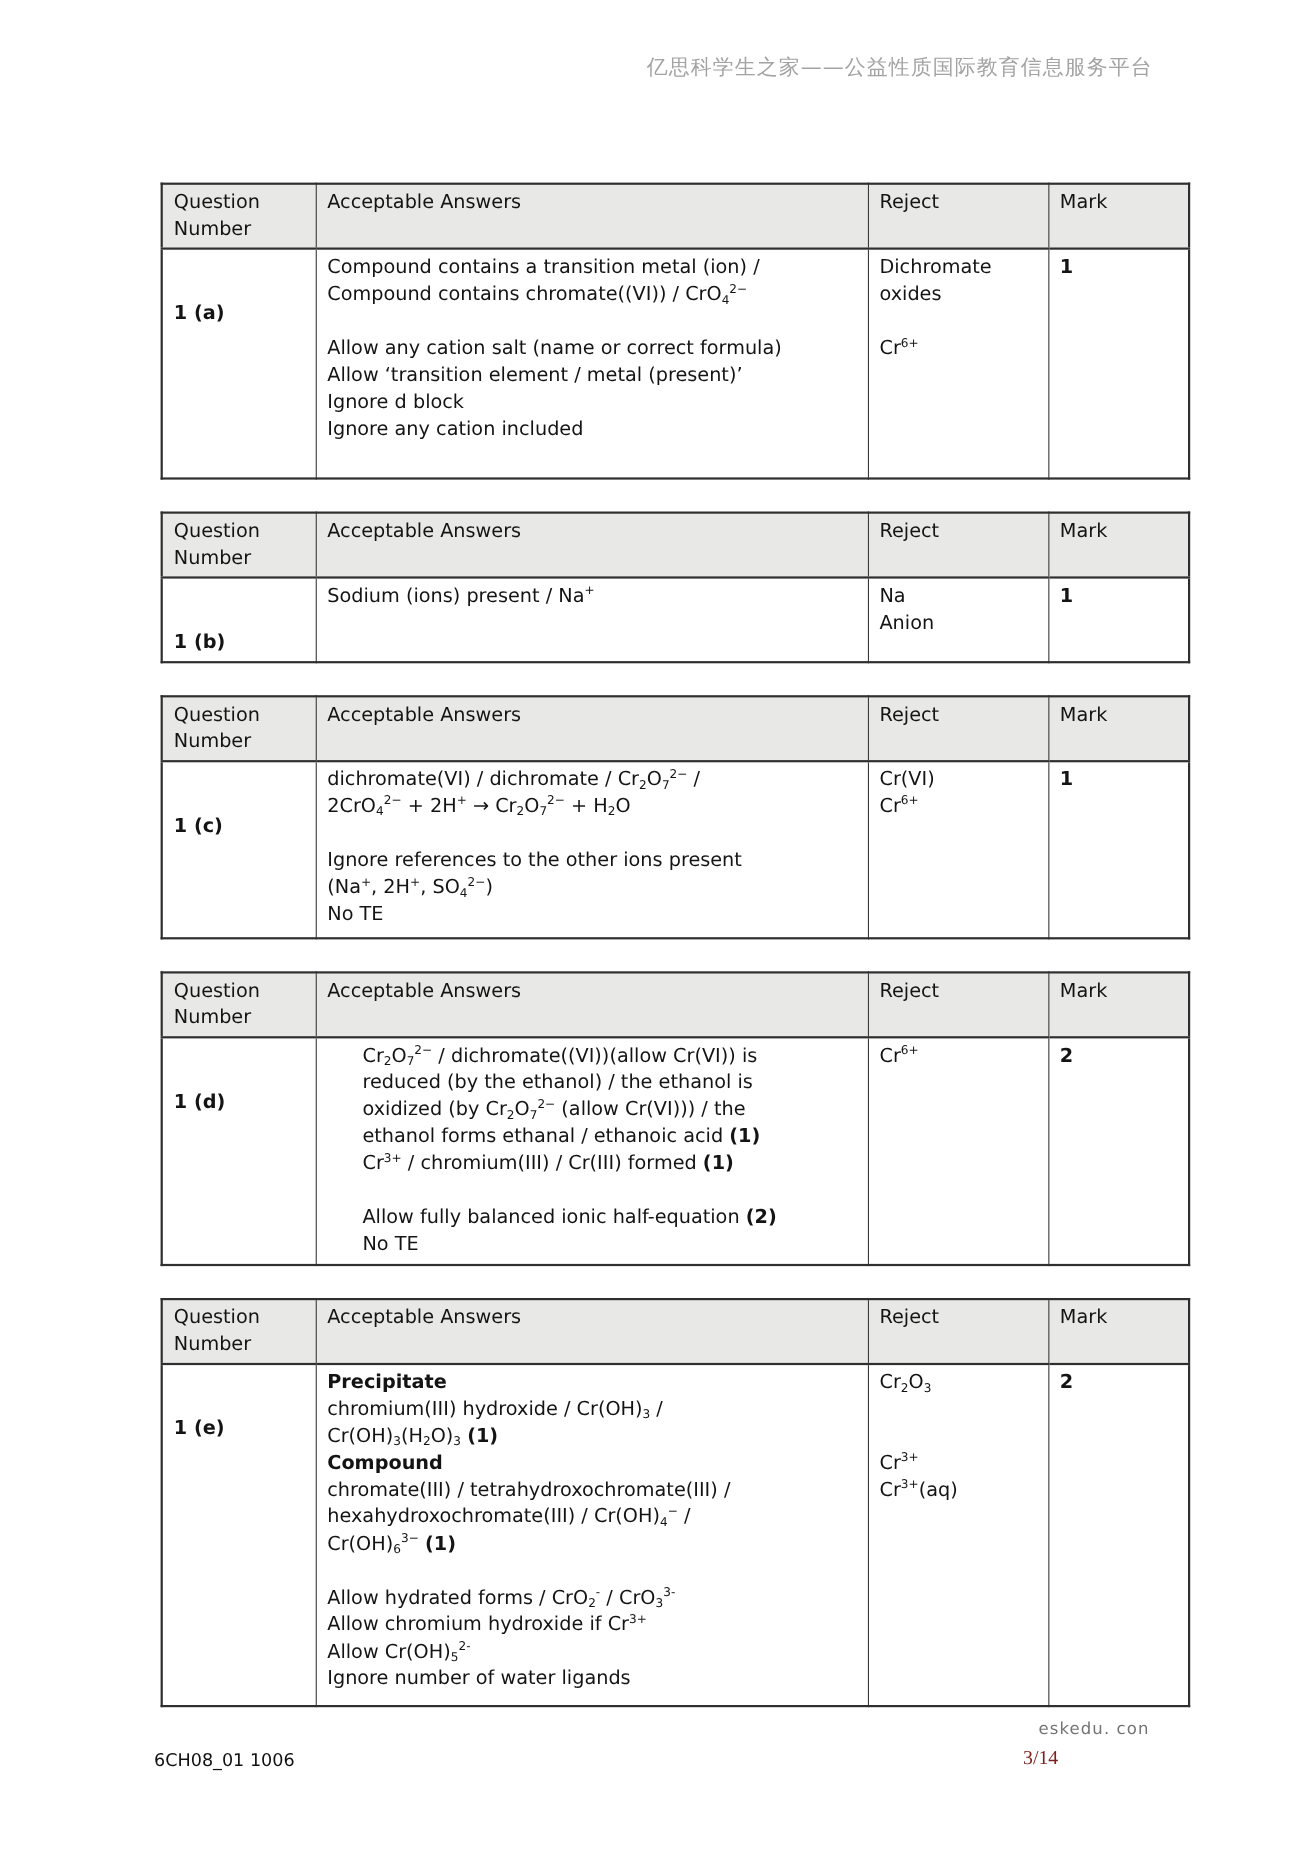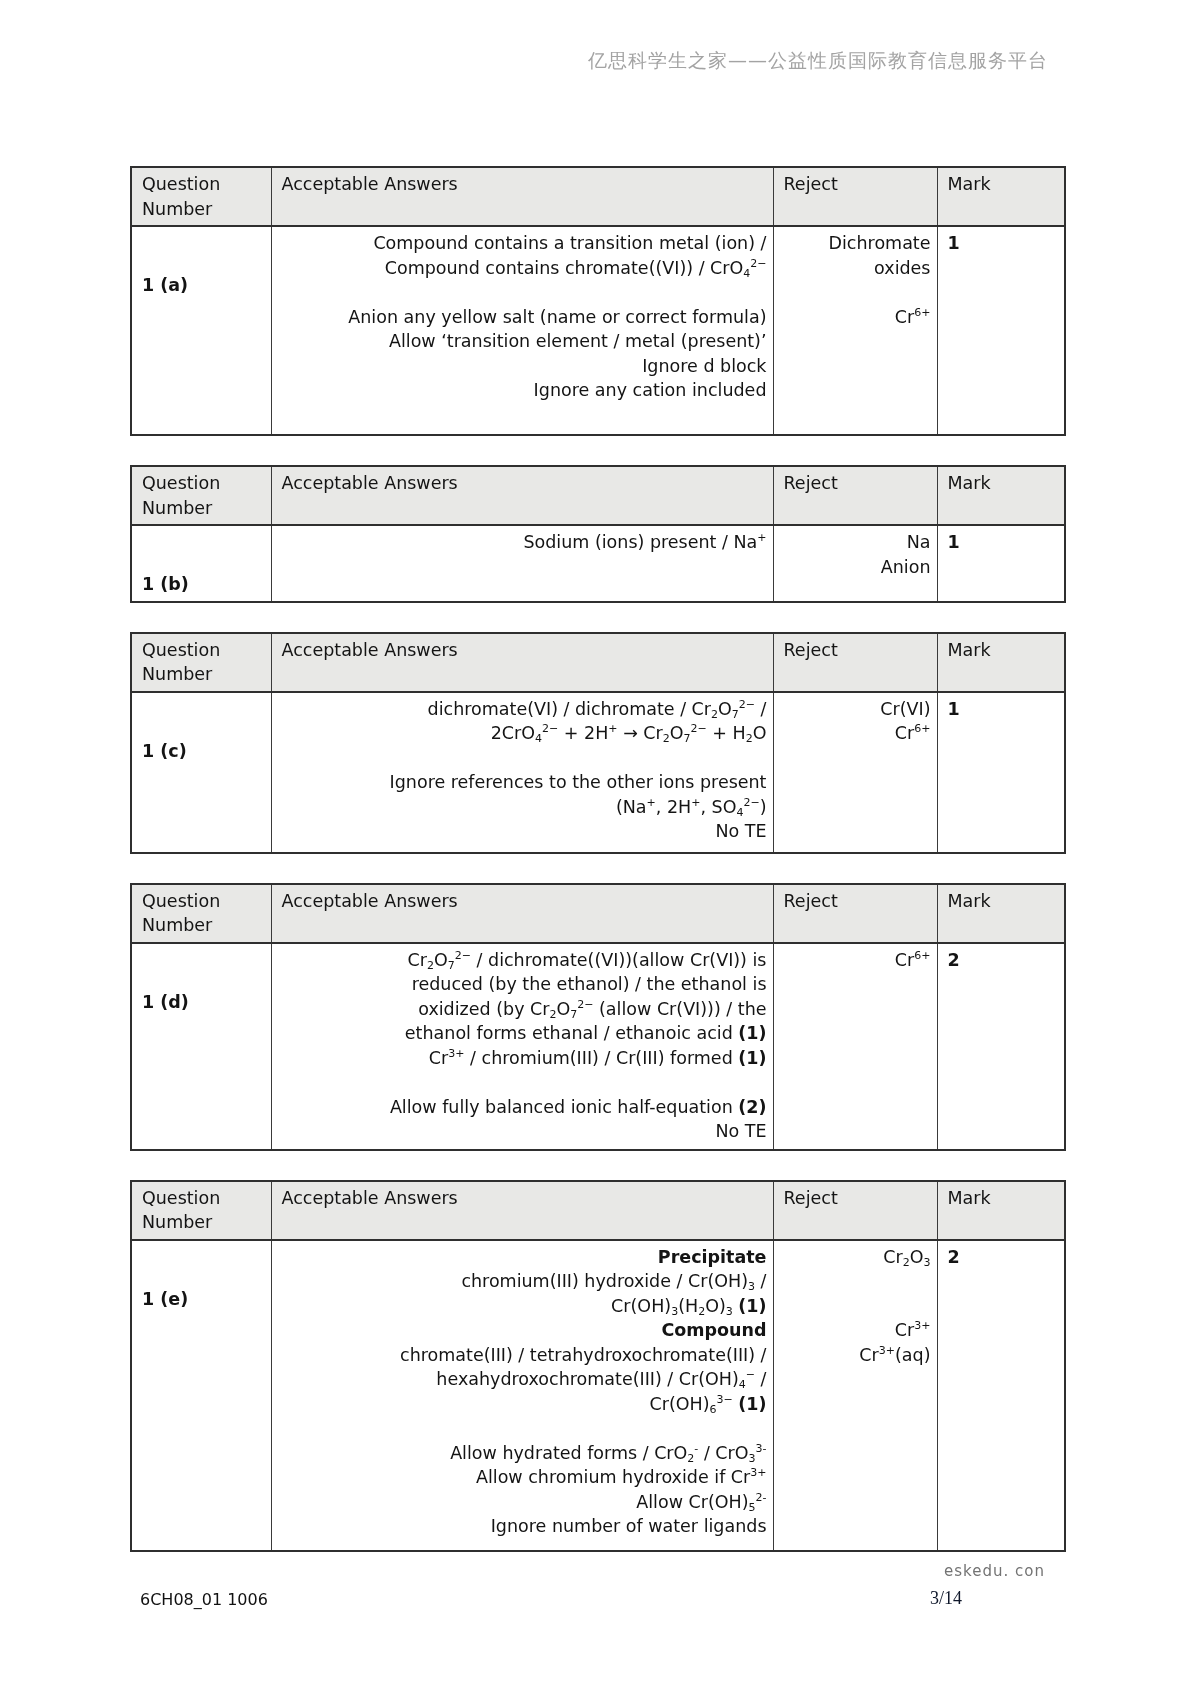--- a/index.html
+++ b/index.html
@@ -5,57 +5,57 @@
   html,body{margin:0;padding:0;}
   body{
     width:1190px;height:1684px;position:relative;background:#ffffff;
     font-family:"DejaVu Sans","Liberation Sans",sans-serif;color:#141414;
     overflow:hidden;
   }
   .watermark{
     position:absolute;top:48px;right:142px;
     font-size:19px;color:#a3a3a3;letter-spacing:1px;
   }
-  .tables-wrap{position:absolute;left:130px;top:166px;width:934px;}
+  .tables-wrap{position:absolute;left:146px;top:166px;width:934px;}
   table.ms-table{
     border-collapse:collapse;table-layout:fixed;width:934px;
     margin:0 0 29px 0;border:2px solid #2f2f2f;
   }
   .ms-table col.c-q{width:140px;}
   .ms-table col.c-a{width:502px;}
   .ms-table col.c-r{width:164px;}
   .ms-table col.c-m{width:128px;}
   .ms-table th,.ms-table td{
     border:1px solid #3a3a3a;vertical-align:top;text-align:left;
     padding:4px 6px 4px 10px;font-size:17.5px;line-height:24.5px;
   }
   .ms-table thead th{
     background:#e8e8e6;font-weight:normal;height:50px;
     border-bottom:2px solid #2f2f2f;box-sizing:border-box;
   }
   td .q{font-weight:bold;margin-top:42px;}
   td .mark{font-weight:bold;}
-  .line{white-space:normal;text-align:right;}
+  .line{white-space:normal;}
   sub{font-size:11px;line-height:0;vertical-align:-3px;}
   sup{font-size:11px;line-height:0;vertical-align:7px;}
   
   .ms-table[data-idx="0"] .cell-answers{min-height:199px;}
   .ms-table[data-idx="1"] .cell-answers{min-height:47px;}
   .ms-table[data-idx="2"] .cell-answers{min-height:151px;}
   .ms-table[data-idx="3"] .cell-answers{min-height:197px;margin-left:32px;}
   .ms-table[data-idx="4"] .cell-answers{min-height:301px;}
   .footer-site{
     position:absolute;top:1562px;right:145px;
     font-size:15px;color:#737373;letter-spacing:1px;
   }
   .footer-code{
     position:absolute;left:140px;top:1590px;font-size:16px;color:#111111;
   }
   .footer-page{
-    position:absolute;left:930px;top:1588px;font-size:18px;color:#0f172a;
+    position:absolute;left:930px;top:1588px;font-size:18px;color:#7f1d1d;
     font-family:"Liberation Serif","DejaVu Serif",serif;
   }
 </style>
 </head>
 <body>
 
 <div class="watermark">亿思科学生之家——公益性质国际教育信息服务平台</div>
 
 <div class="tables-wrap" id="tables-root">
   <table class="ms-table" data-idx="0">
@@ -76,21 +76,21 @@
     <tbody>
       <tr>
         <td>
             <div class="q">1 (a)</div>
           </td>
         <td>
             <div class="cell-answers">
               <div class="line">Compound contains a transition metal (ion) /</div>
               <div class="line">Compound contains chromate((VI)) / CrO<sub>4</sub><sup>2−</sup></div>
               <div class="line">&nbsp;</div>
-              <div class="line">Anion any yellow salt (name or correct formula)</div>
+              <div class="line">Allow any cation salt (name or correct formula)</div>
               <div class="line">Allow ‘transition element / metal (present)’</div>
               <div class="line">Ignore d block</div>
               <div class="line">Ignore any cation included</div>
             </div>
           </td>
         <td>
             <div class="cell-reject">
               <div class="line">Dichromate</div>
               <div class="line">oxides</div>
               <div class="line">&nbsp;</div>

